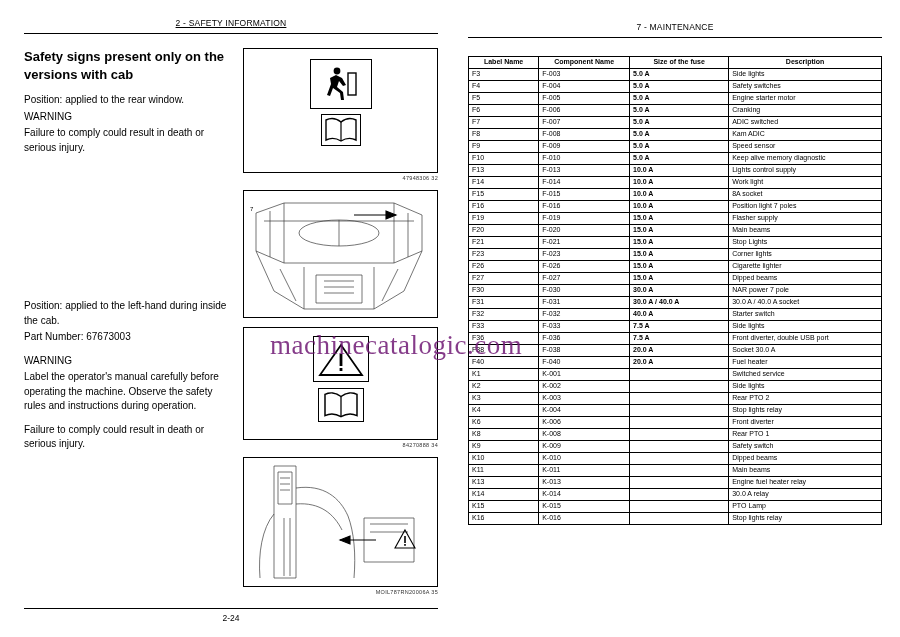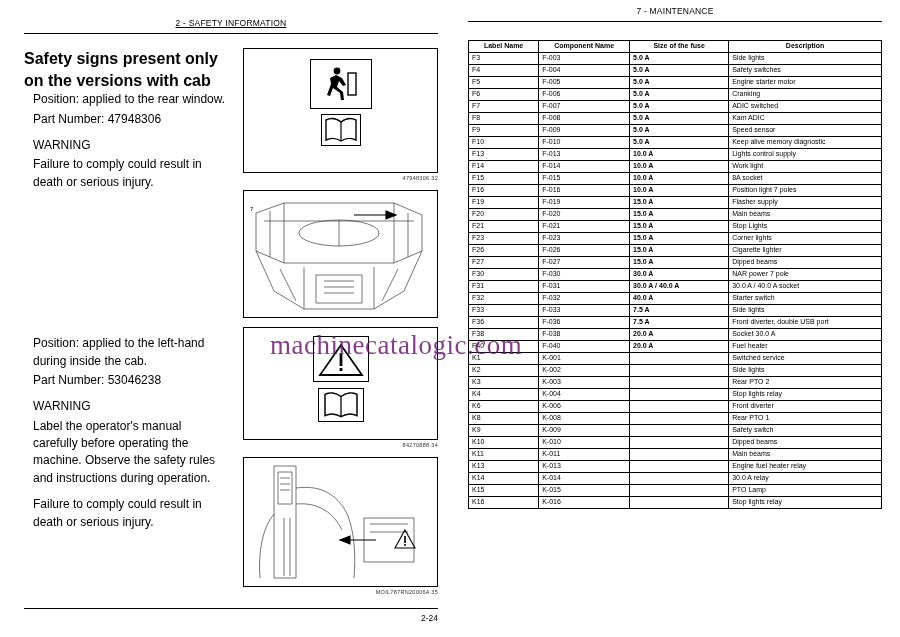--- a/index.html
+++ b/index.html
@@ -16,64 +16,64 @@
     overflow: hidden;
   }
   .page {
     position: absolute;
     top: 0;
     width: 450px;
     height: 637px;
     box-sizing: border-box;
   }
   .page-left { left: 6px; padding: 14px 18px 10px 18px; text-decoration: underline; }
-  .page-right { left: 450px; padding: 2px 18px 10px 18px; }
+  .page-right { left: 450px; padding: 18px 18px 10px 18px; }
 
   .pg-header {
     text-align: center;
     font-size: 8.5px;
     border-bottom: 1px solid #000;
     padding-bottom: 5px;
     margin: 4px 0 0 0;
     letter-spacing: 0.2px;
   }
   .pg-footer {
     position: absolute;
     bottom: 14px;
     left: 18px;
     right: 18px;
-    text-align: right;
+    text-align: center;
     font-size: 8.5px;
     border-top: 1px solid #000;
     padding-top: 4px;
   }
 
   
   .left-body {
     position: relative;
     margin-top: 14px;
   }
   .text-col {
     width: 205px;
     float: left;
   }
   .fig-col {
     width: 195px;
     float: right;
   }
   h1.sec-title {
-    font-size: 16px;
+    font-size: 13px;
     font-weight: bold;
-    margin: 0 0 0 0;
+    margin: 0 0 10px 0;
     line-height: 1.35;
   }
   .para {
-    font-size: 12px;
+    font-size: 10px;
     line-height: 1.45;
-    margin: 0 0 9px 9px;
+    margin: 0 0 9px 0;
   }
   .para.tight { margin-bottom: 2px; }
 
   .figure {
     border: 1px solid #000;
     box-sizing: border-box;
     margin-bottom: 2px;
     position: relative;
     background: #fff;
   }
@@ -164,29 +164,28 @@
 
 <div class="page page-left">
   <div class="pg-header">2 - SAFETY INFORMATION</div>
 
   <div class="left-body">
 
     <div class="text-col">
       <h1 class="sec-title">Safety signs present only on the versions with cab</h1>
 
       <p class="para tight">Position:  applied to the rear window.</p>
-      <p class="para">Part Number:  47948306</p>
 
       <p class="para tight">WARNING</p>
       <p class="para">Failure to comply could result in death or serious injury.</p>
 
       <div style="height:135px"></div>
 
       <p class="para tight">Position:  applied to the left-hand during inside the cab.</p>
-      <p class="para">Part Number:  53046238</p>
+      <p class="para">Part Number:  67673003</p>
 
       <p class="para tight">WARNING</p>
       <p class="para">Label the operator's manual carefully before operating the machine.  Observe the safety rules and instructions during operation.</p>
       <p class="para">Failure to comply could result in death or serious injury.</p>
     </div>
 
     <div class="fig-col">
 
       <div class="figure fig1">
         <div class="decal-box decal-exit">

